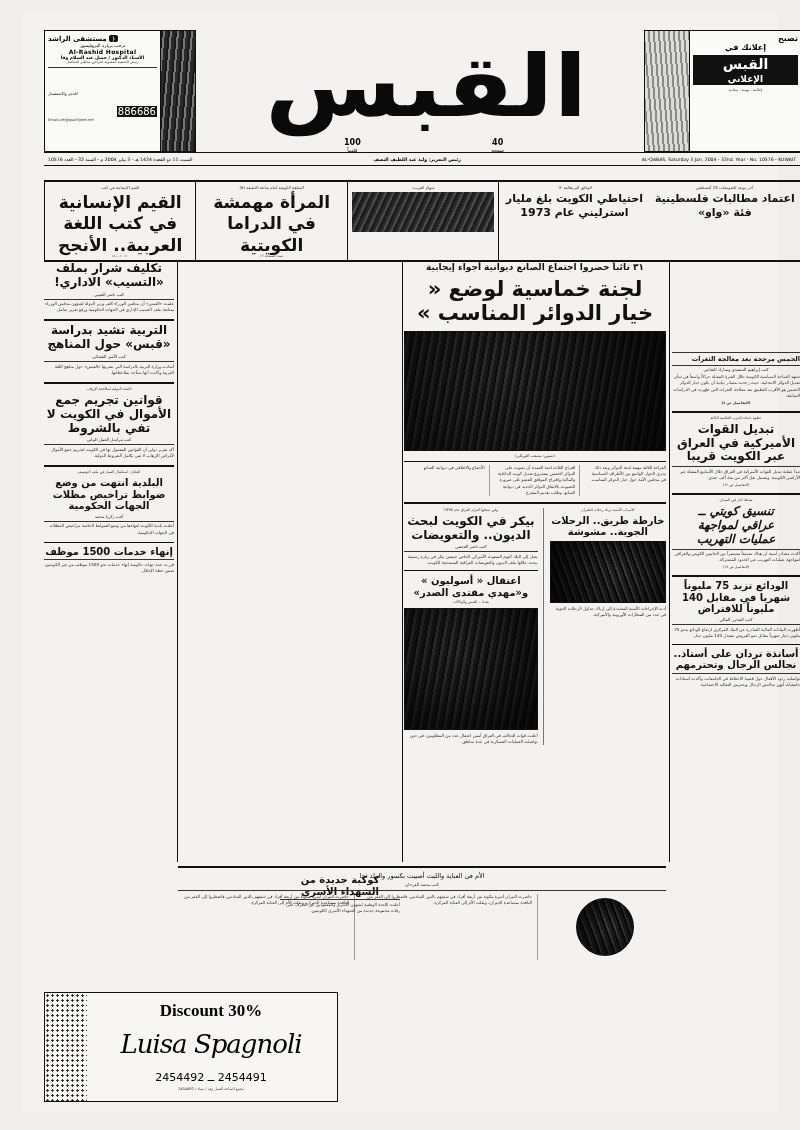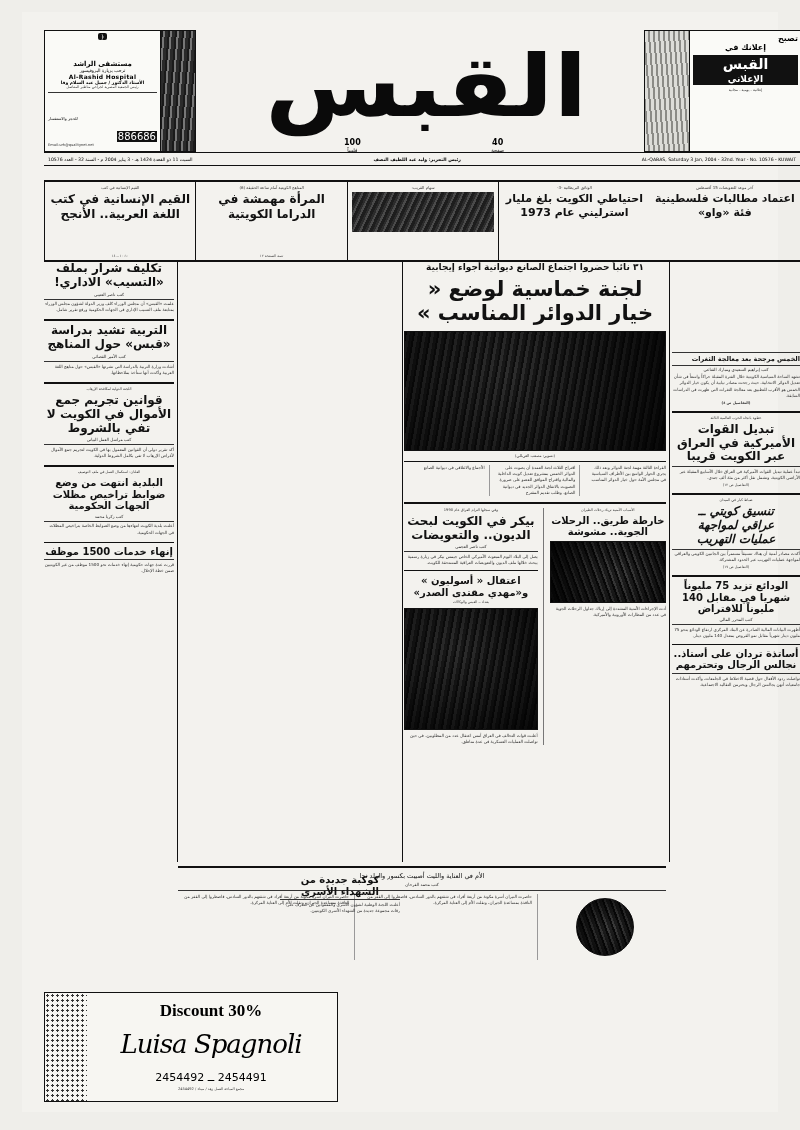--- a/index.html
+++ b/index.html
@@ -61,21 +61,21 @@
     border-top:2px solid #111;border-bottom:2px solid #111;
     display:flex;flex-direction:row-reverse;
   }
   .teaser{
     flex:1;border-left:1px solid #111;padding:3px 4px;box-sizing:border-box;
     position:relative;overflow:hidden;
   }
   .teaser:last-child{border-left:none;}
   .teaser .kicker{font-size:4px;color:#333;text-align:center;}
   .teaser .head{font-size:11px;font-weight:bold;text-align:center;line-height:1.25;margin-top:2px;color:#111;}
-  .teaser .head.big{font-size:12px;}
+  .teaser .head.big{font-size:17px;}
   .teaser .foot{position:absolute;bottom:2px;right:4px;left:4px;font-size:3.6px;color:#444;text-align:center;}
   .teaser .photo{
     width:100%;height:40px;background:
       repeating-linear-gradient(115deg,#2b2b2b 0 2px,#4a4a4a 2px 4px,#1d1d1d 4px 7px);
     margin-top:2px;
   }
 
   
   .grid{position:absolute;left:22px;top:250px;width:756px;height:860px;}
   .col{position:absolute;top:0;}
@@ -127,21 +127,21 @@
 <div class="page">
   <div class="paper">
 
     <div class="masthead">
 
       <div class="mh-ad-left">
         <div style="display:flex;height:100%;">
           <div style="width:34px;border-left:1px solid #111;background:
              repeating-linear-gradient(95deg,#1a1a1a 0 2px,#777 2px 4px,#2a2a2a 4px 7px);"></div>
           <div style="flex:1;padding:2px 3px;box-sizing:border-box;">
-            <div style="display:flex;justify-content:flex-end;gap:18px;align-items:center;flex-direction:column;">
+            <div style="display:flex;justify-content:flex-end;gap:2px;align-items:center;">
               <div class="blk" style="font-size:6px;padding:0 3px;border-radius:2px;">﴿</div>
               <div class="hosp-title">مستشفى الراشد</div>
             </div>
             <div class="hosp-sub">ترحب بزيارة البروفيسور</div>
             <div class="hosp-en">Al-Rashid Hospital</div>
             <div class="hosp-sub" style="font-weight:bold;">الأستاذ الدكتور / جميل عبد السلام وفا</div>
             <div class="micro ctr">رئيس الجمعية المصرية لجراحي مناظير المفاصل</div>
             <div class="hrthin" style="margin:2px 0;"></div>
             <div style="display:flex;align-items:center;justify-content:space-between;">
               <div class="blk" style="font-size:10px;padding:0 1px;margin-top:36px;">886686</div>

